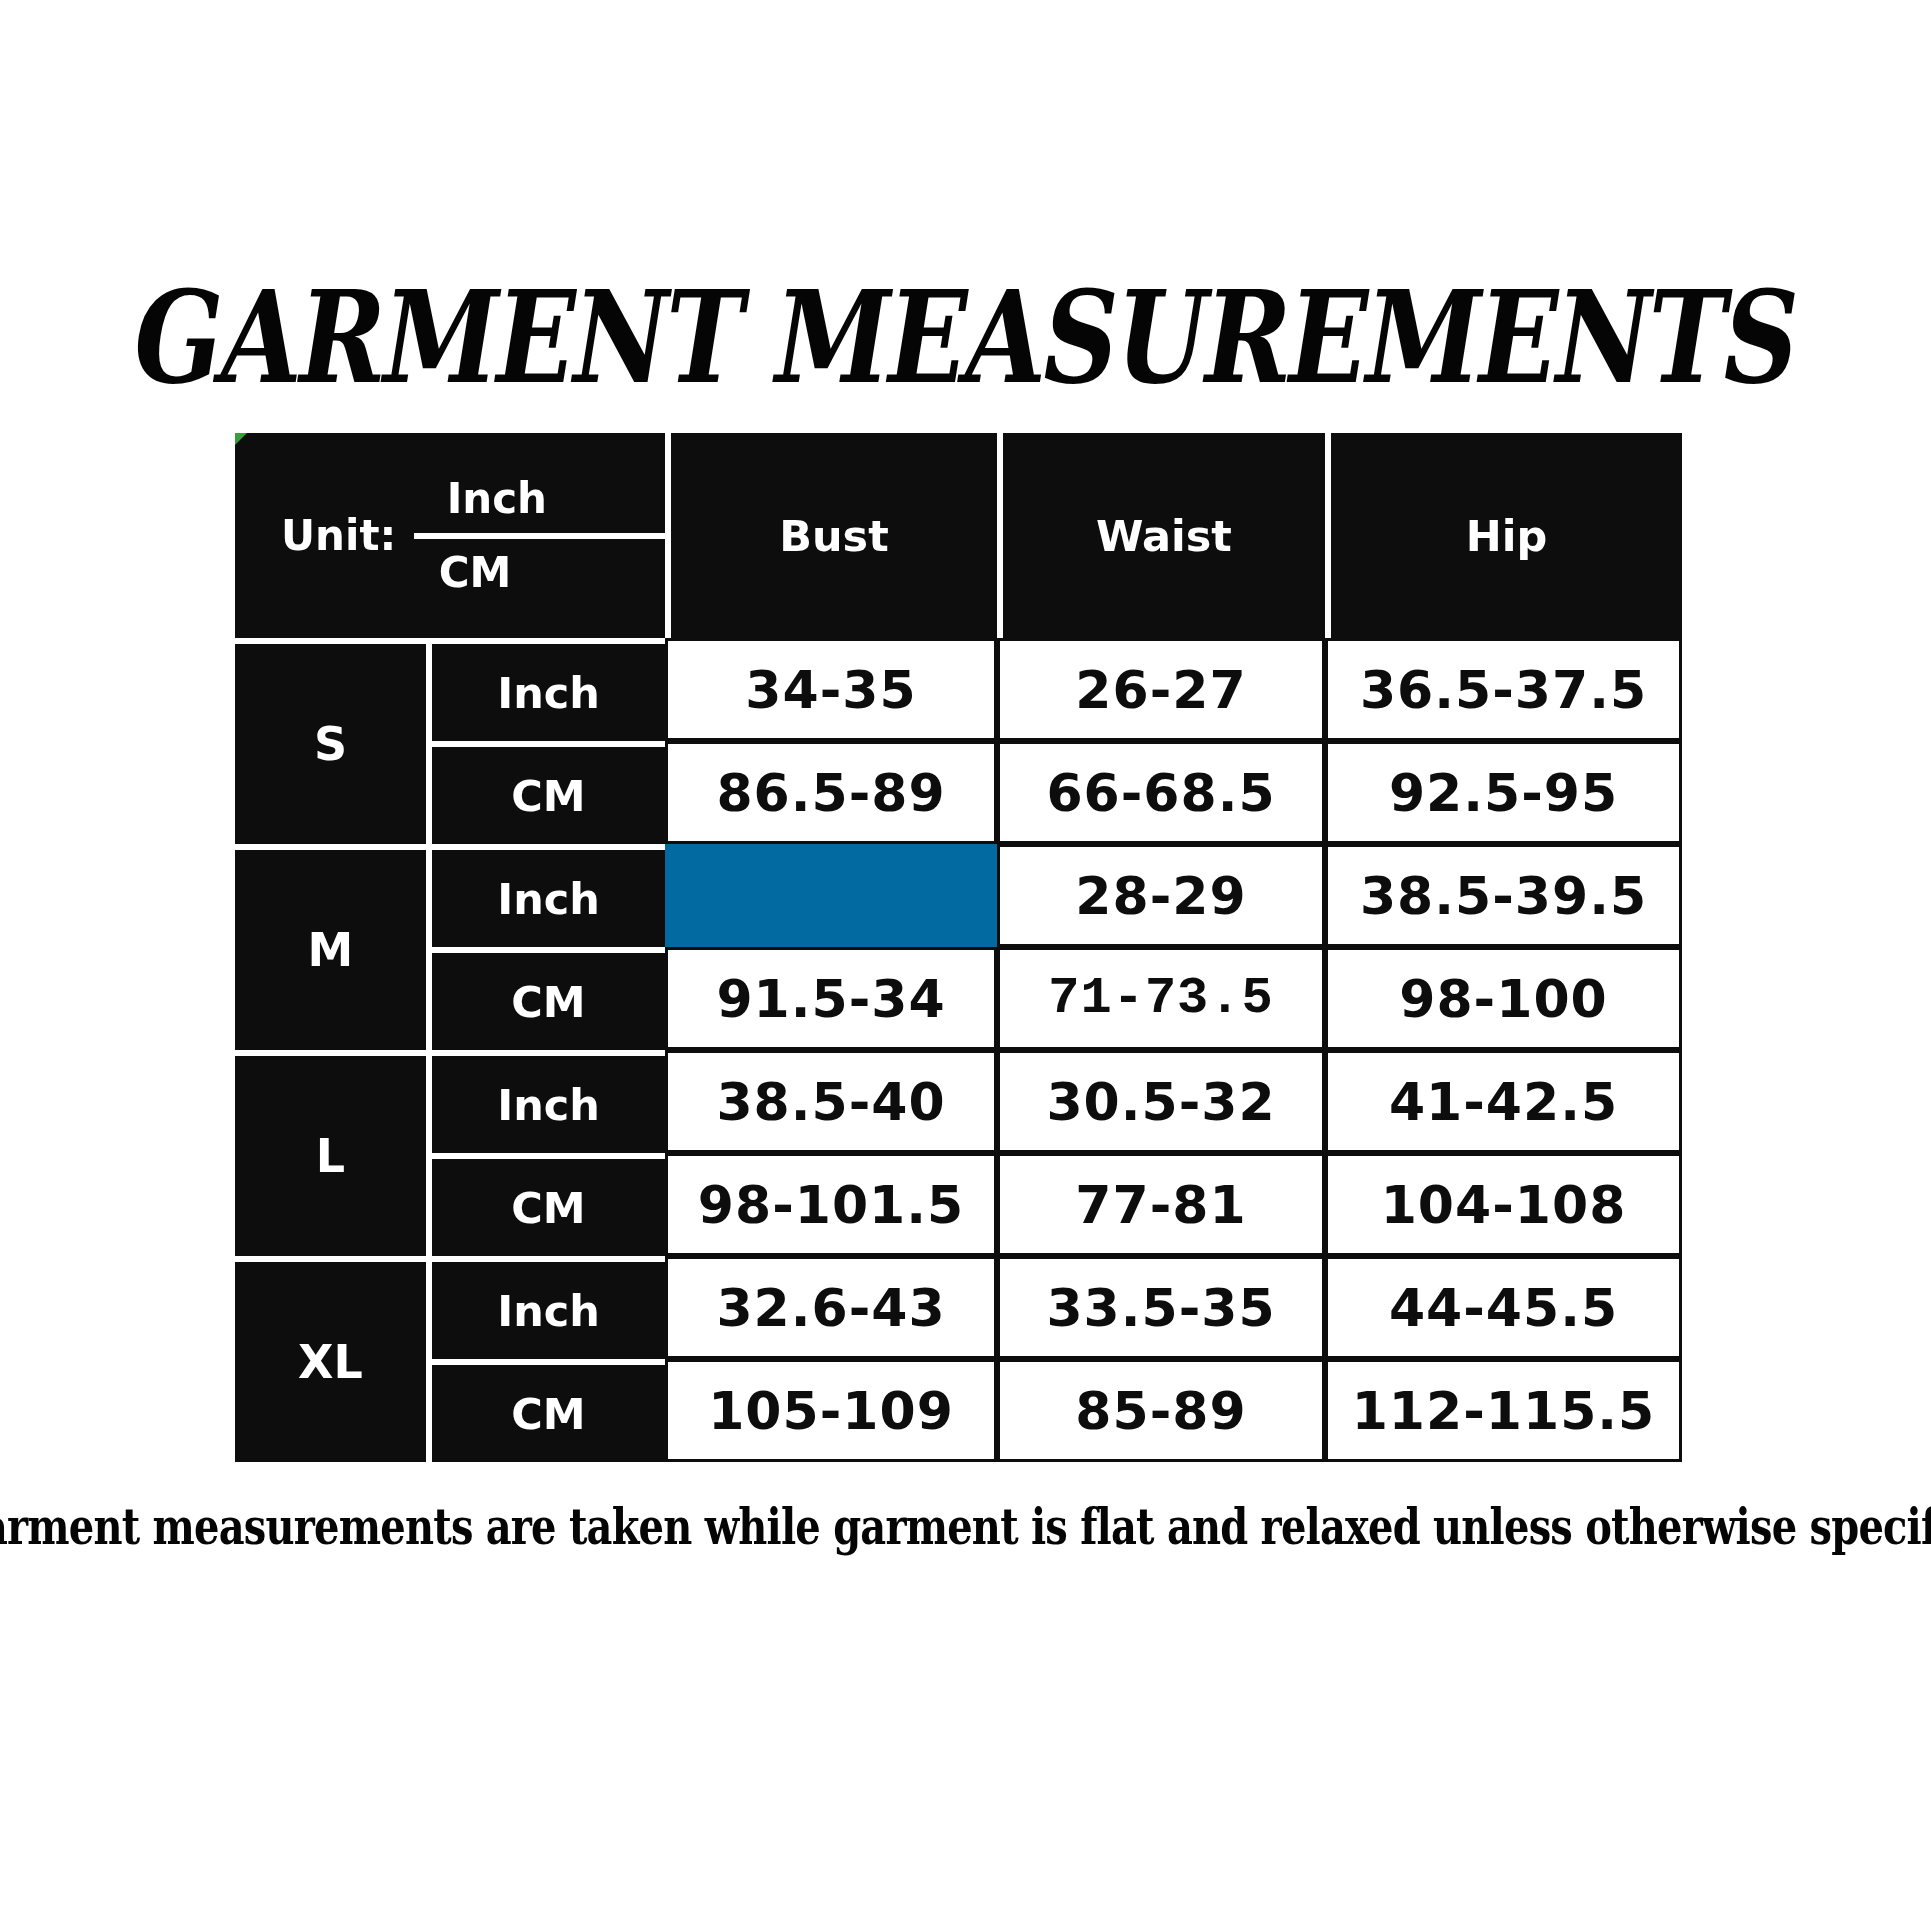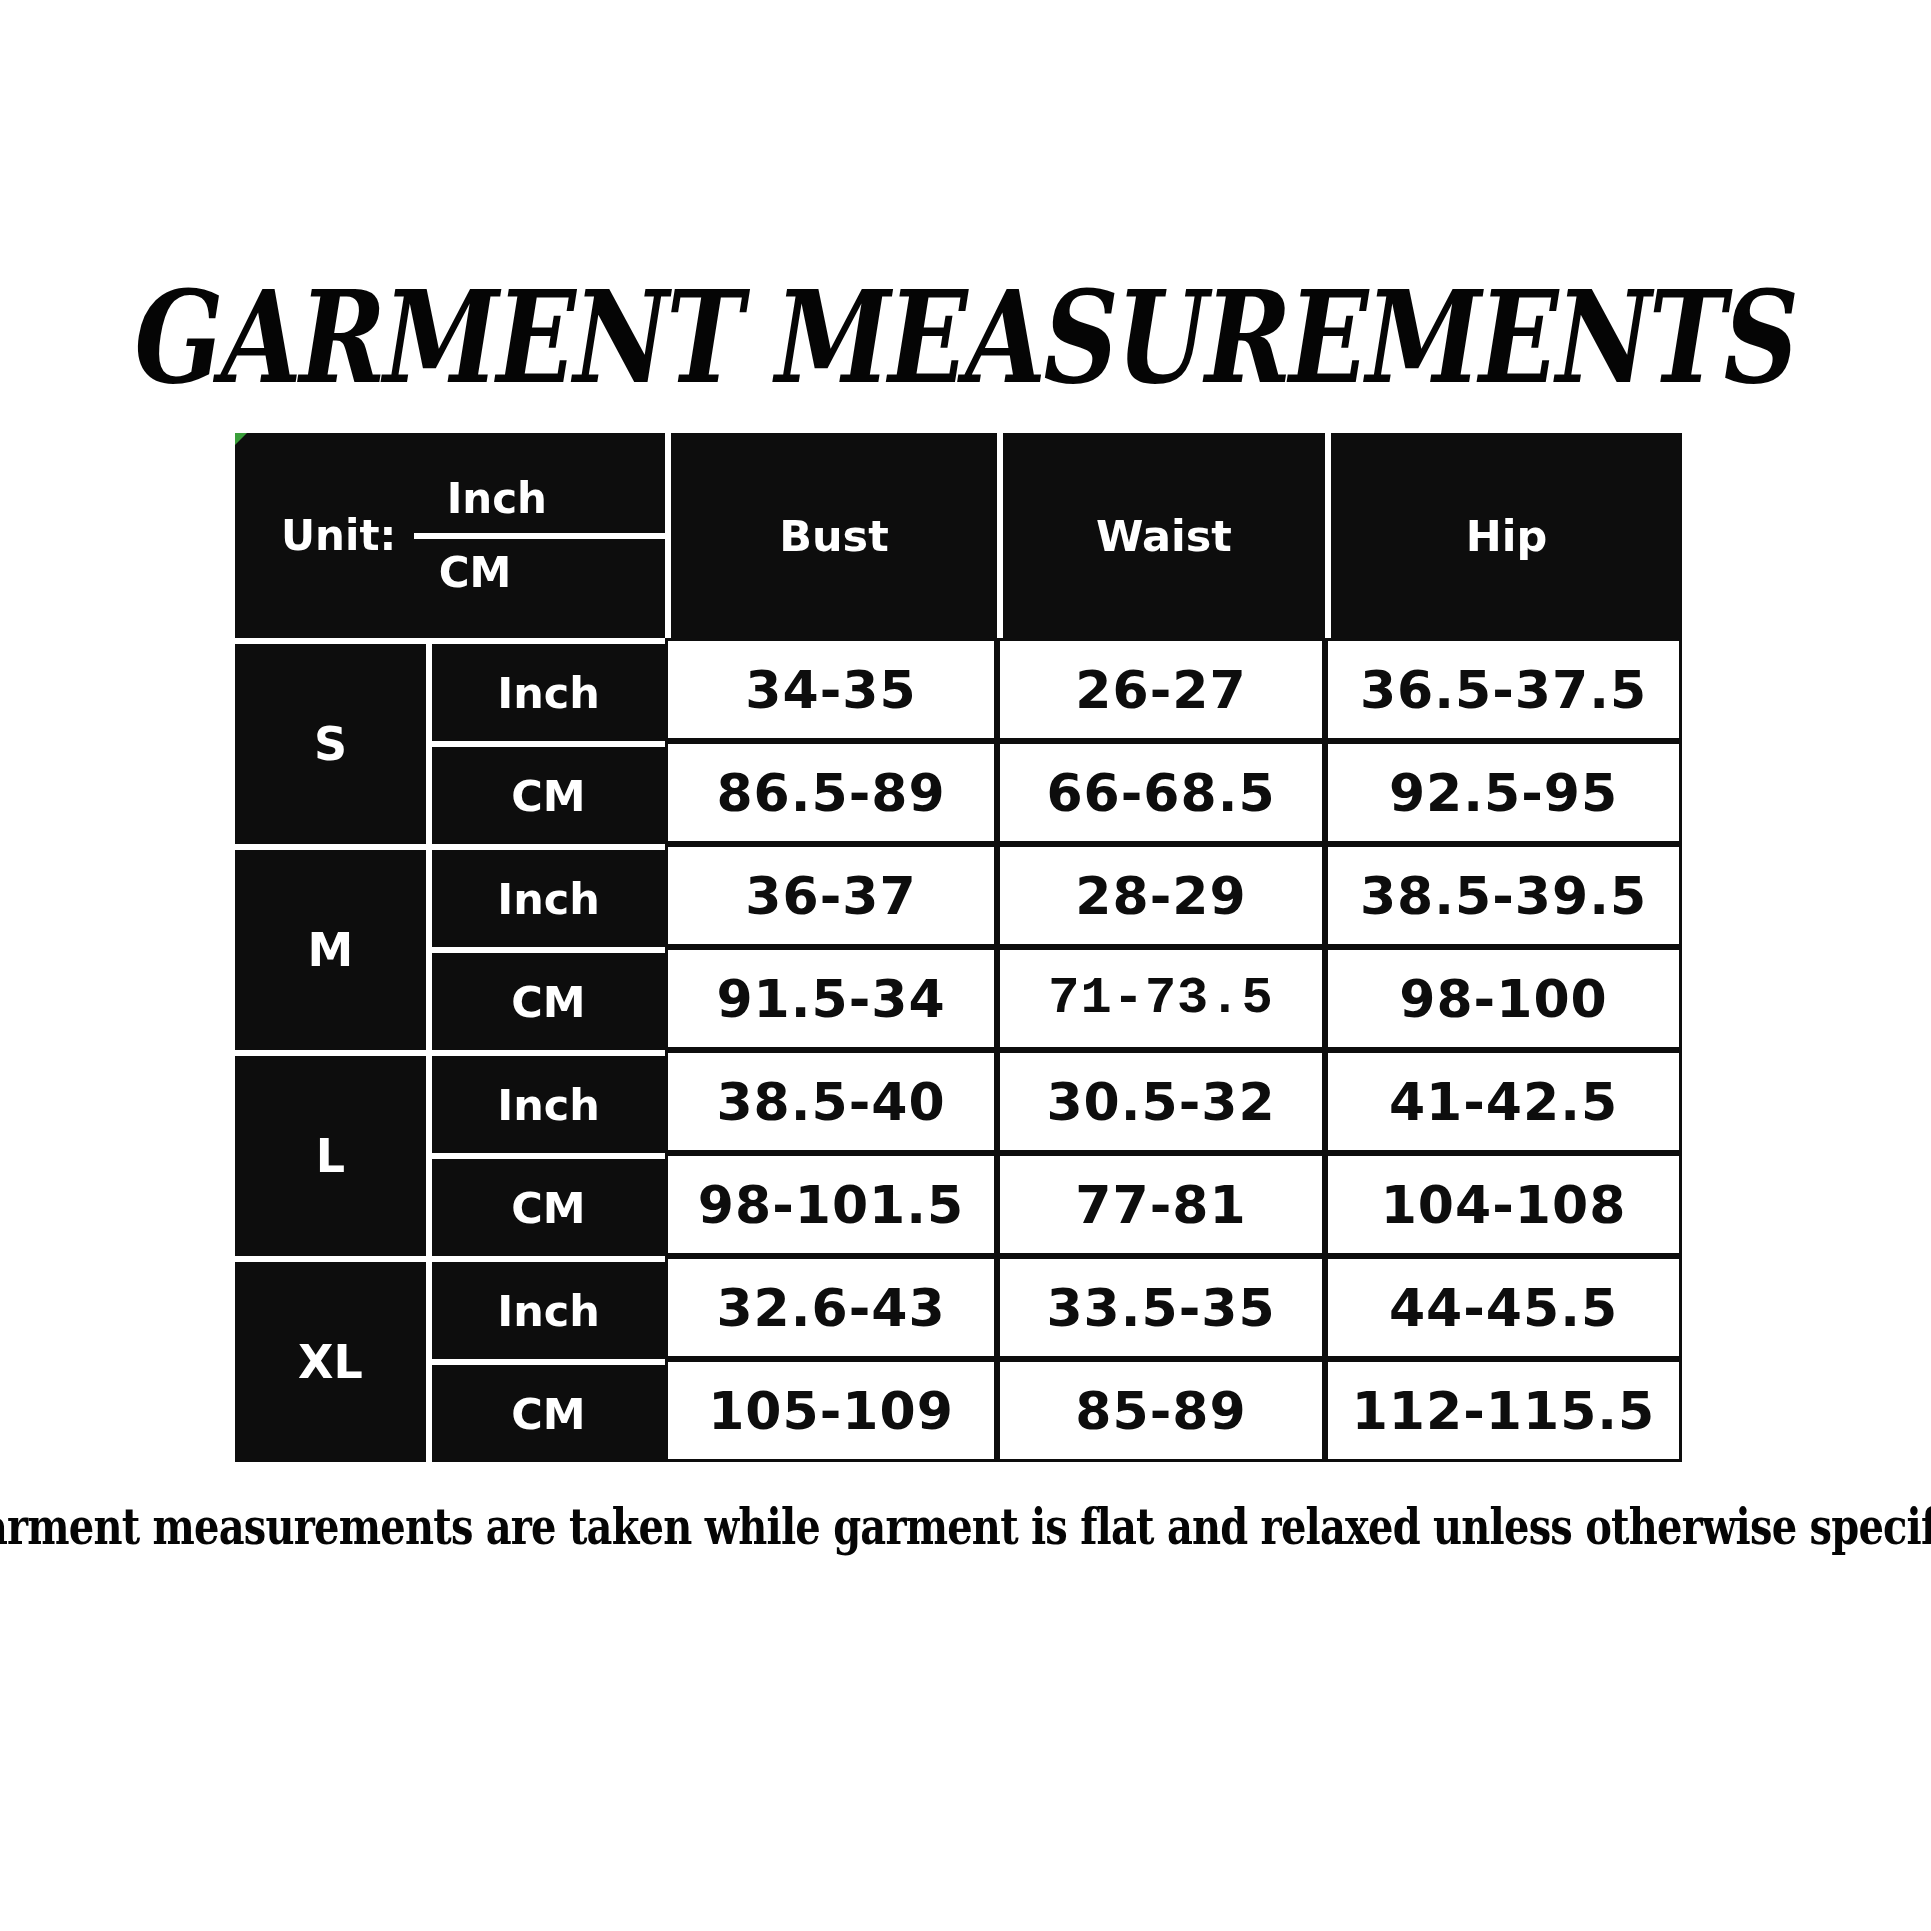--- a/index.html
+++ b/index.html
@@ -75,21 +75,20 @@
   <div class="cell data" style="grid-area:2/3/3/4;">34-35</div>
   <div class="cell data" style="grid-area:2/4/3/5;">26-27</div>
   <div class="cell data" style="grid-area:2/5/3/6;">36.5-37.5</div>
   <div class="cell black sep-top sep-left" style="grid-area:3/2/4/3;">CM</div>
   <div class="cell data" style="grid-area:3/3/4/4;">86.5-89</div>
   <div class="cell data" style="grid-area:3/4/4/5;">66-68.5</div>
   <div class="cell data" style="grid-area:3/5/4/6;text-align:center;">92.5-95</div>
 
   <div class="cell black sep-top size-label" style="grid-area:4/1/6/2;">M</div>
   <div class="cell black sep-top sep-left" style="grid-area:4/2/5/3;">Inch</div>
-  <div class="cell data" style="grid-area:4/3/5/4;">36-37</div>
   <div class="cell data" style="grid-area:4/4/5/5;">28-29</div>
   <div class="cell data" style="grid-area:4/5/5/6;">38.5-39.5</div>
   <div class="cell black sep-top sep-left" style="grid-area:5/2/6/3;">CM</div>
   <div class="cell data" style="grid-area:5/3/6/4;">91.5-34</div>
   <div class="cell data" style="grid-area:5/4/6/5;font-family:Liberation Mono, monospace;">71-73.5</div>
   <div class="cell data" style="grid-area:5/5/6/6;">98-100</div>
 
   <div class="cell black sep-top size-label" style="grid-area:6/1/8/2;">L</div>
   <div class="cell black sep-top sep-left" style="grid-area:6/2/7/3;">Inch</div>
   <div class="cell data" style="grid-area:6/3/7/4;">38.5-40</div>

